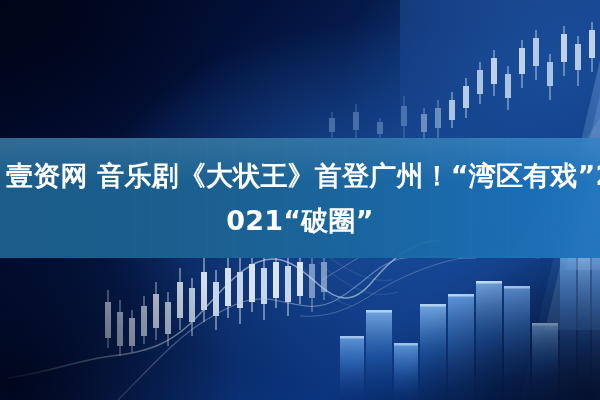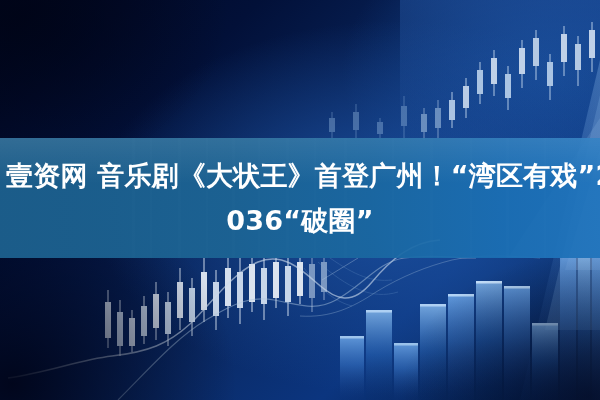--- a/index.html
+++ b/index.html
@@ -255,16 +255,16 @@
     </g>
   </svg>
 
   <div class="layer" id="bg-vignette"></div>
 
   <div id="band"></div>
   <div id="band-sheen"></div>
 
   <div id="headline">
     <div class="line l1">壹资网 音乐剧《大状王》首登广州！“湾区有戏”2</div>
-    <div class="line l2">036“破圈”</div>
+    <div class="line l2">021“破圈”</div>
   </div>
 
 </div>
 
 </body></html>

